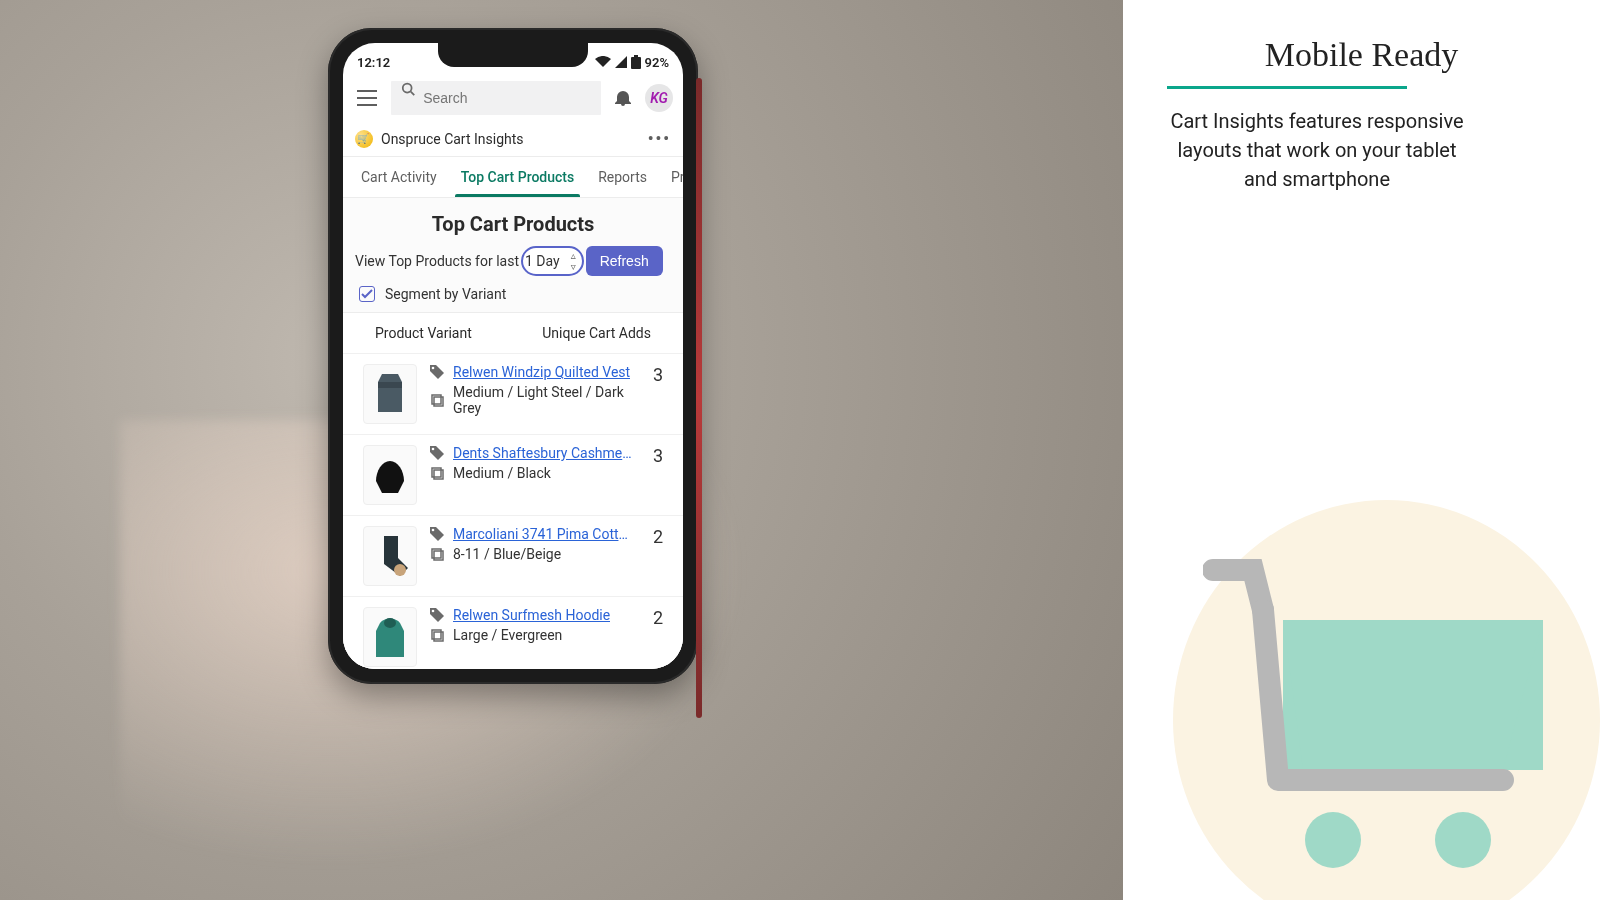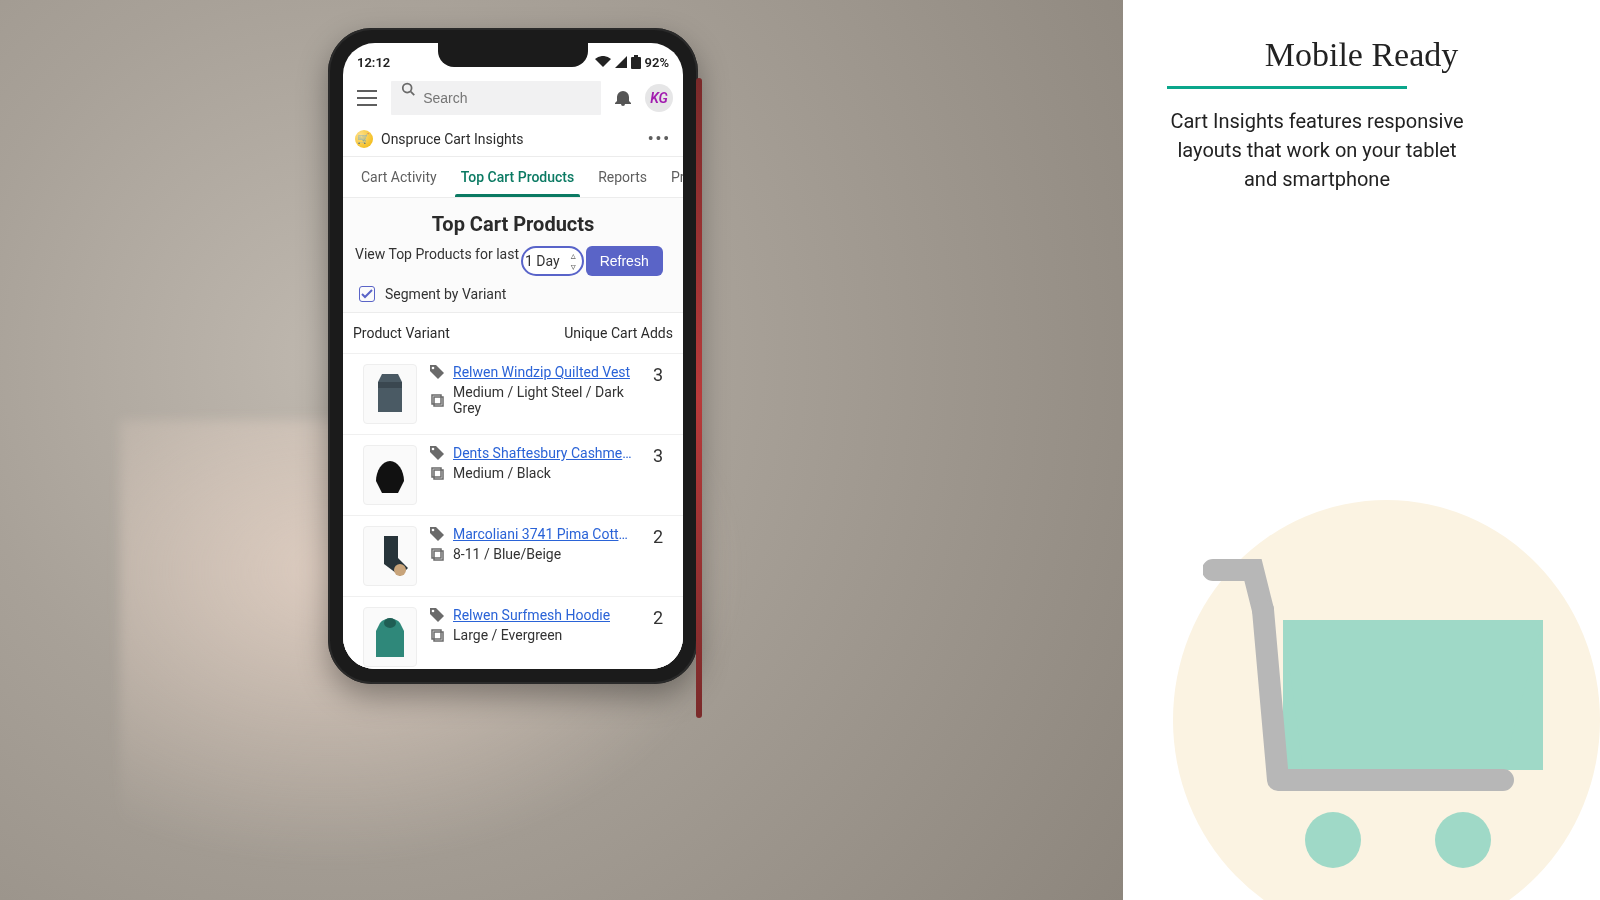--- a/index.html
+++ b/index.html
@@ -131,21 +131,21 @@
 
 .page {
   padding: 10px 0 0 0;
   background: linear-gradient(#fbfbfb, #fbfbfb);
 }
 .page h1 {
   text-align:center; font-size: 20px; font-weight:700; color:#2b2b2b;
   padding: 4px 0 10px 0;
 }
 .controls {
-  display:flex; gap:2px;
+  display:flex; align-items:center; gap:2px;
   padding: 0 12px 8px 12px;
   font-size: 14px; color:#333;
 }
 .select {
   border: 2px solid #5964c9;
   border-radius: 16px;
   padding: 5px 22px 5px 2px;
   font-size: 14px;
   color:#333;
   position:relative;
@@ -164,21 +164,21 @@
   padding: 2px 12px 10px 16px;
   font-size: 14px; color:#333;
 }
 .checkbox {
   width:16px; height:16px; border:1.5px solid #5a64c7; border-radius:3px;
   display:flex; align-items:center; justify-content:center; color:#5a64c7;
 }
 .checkbox svg { width:12px; height:12px; }
 .table-head {
   display:flex; justify-content:space-between;
-  padding: 12px 10px;
+  padding: 12px 32px;
   border-top:1px solid #ececec;
   font-size: 14px; color:#2b2b2b; background:#fff;
 }
 .list { background:#fff; }
 .row {
   display:flex; gap:12px; padding:10px 20px;
   border-top:1px solid #f0f0f0;
 }
 .thumb {
   width:54px; height:60px; border:1px solid #eee; border-radius:4px; background:#fafafa;

